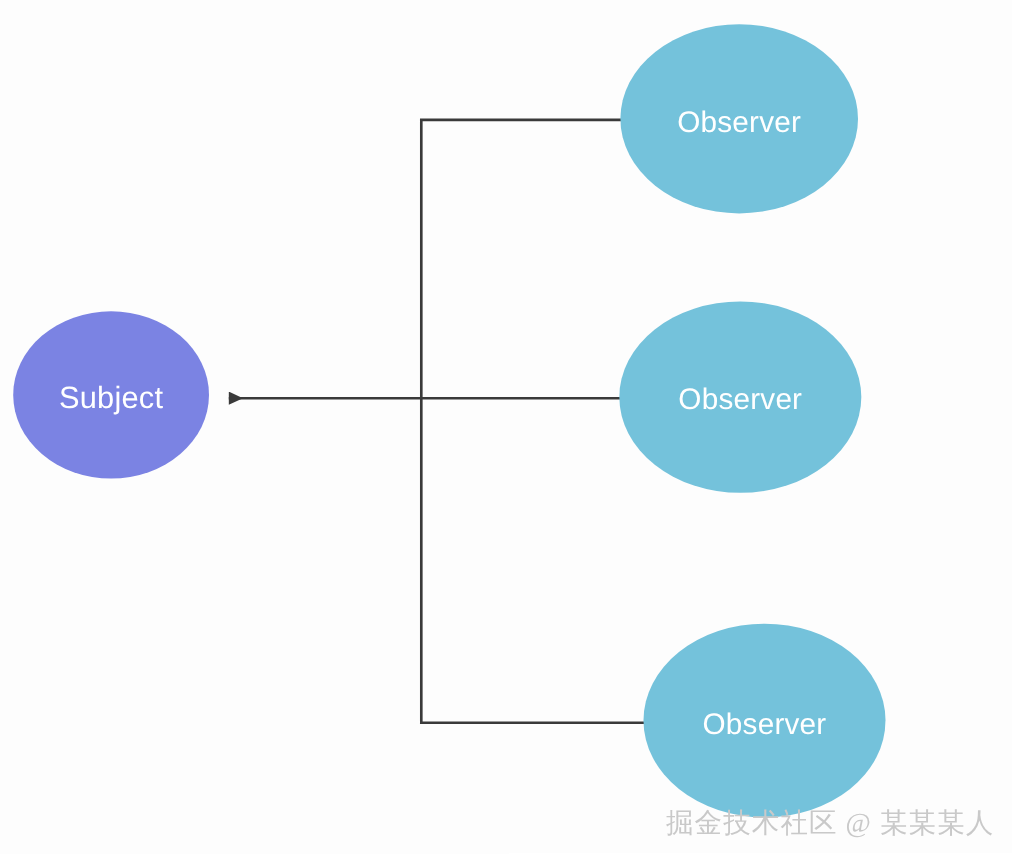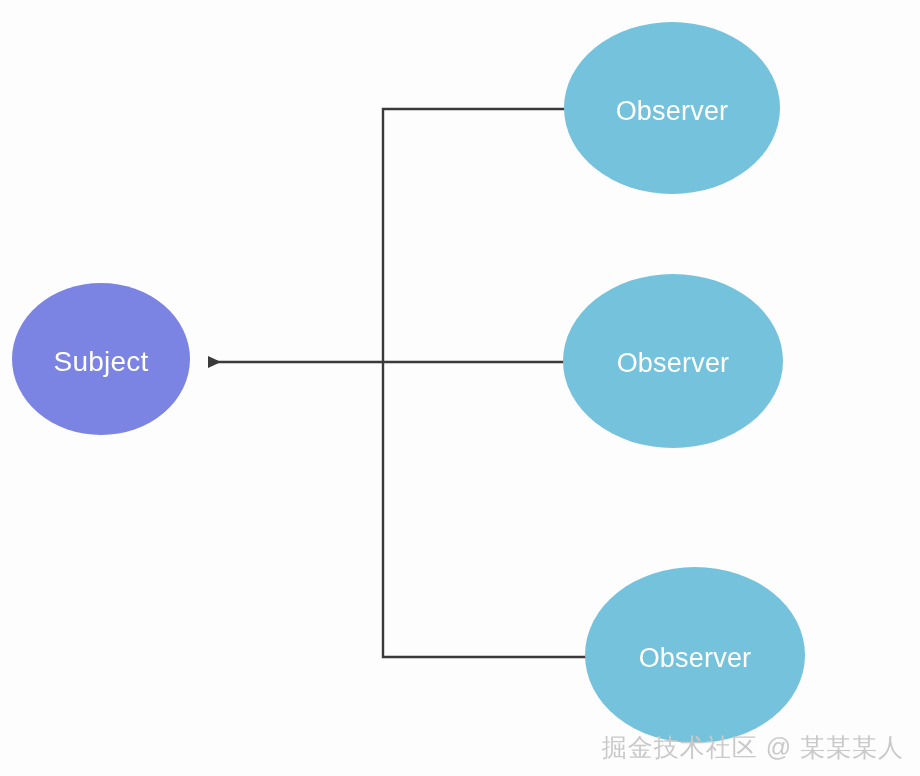--- a/index.html
+++ b/index.html
@@ -31,21 +31,21 @@
     text-anchor: middle;
     dominant-baseline: central;
     letter-spacing: 0.2px;
   }
   .label-subject { font-size: 28px; }
   .label-observer { font-size: 27px; }
   .watermark-text {
     position: absolute;
     right: 16px;
     bottom: 12px;
-    font-family: Liberation Sans, sans-serif;
+    font-family: Liberation Serif, serif;
     font-size: 25px;
     color: #c9c9c9;
     white-space: nowrap;
     letter-spacing: 1px;
     user-select: none;
   }
 </style>
 </head>
 <body>
 

